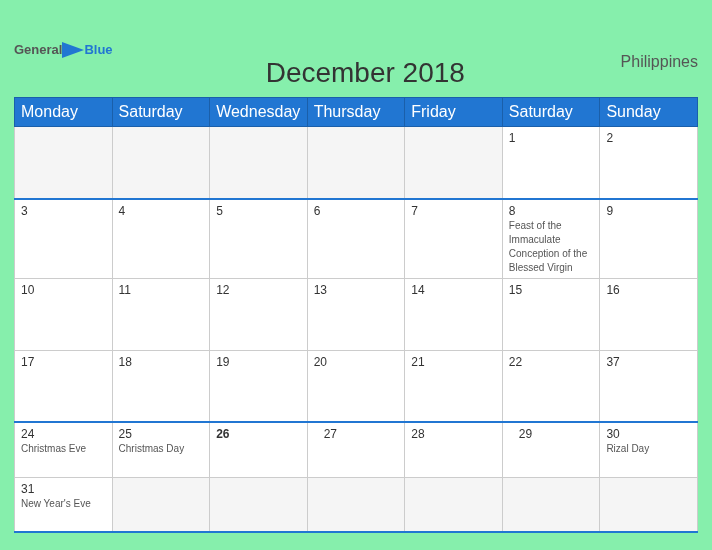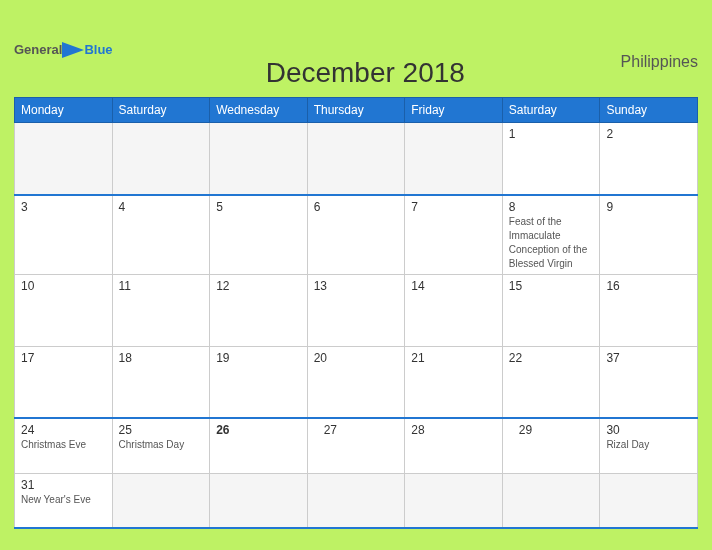--- a/index.html
+++ b/index.html
@@ -6,21 +6,21 @@
     body {
       font-family: Arial, sans-serif;
       background: #fff;
       width: 712px;
       height: 550px;
       overflow: hidden;
     }
     .calendar-container {
       width: 712px;
       height: 550px;
-      background: #bef264;
+      background: #86efac;
       padding: 10px 14px;
     }
     .header-row {
       display: flex;
       align-items: center;
       justify-content: space-between;
       margin-bottom: 8px;
     }
     .logo {
       display: flex;
@@ -51,21 +51,21 @@
       margin-top: 24px;
     }
     .calendar-grid {
       width: 100%;
       border-collapse: collapse;
       border: 1px solid #ccc;
     }
     .calendar-grid th {
       background: #2176d2;
       color: #fff;
-      font-size: 12px;
+      font-size: 16px;
       font-weight: normal;
       padding: 5px 6px;
       text-align: left;
       border: 1px solid #1a5faa;
       margin-top: 40px;
     }
     .calendar-grid td {
       width: calc(100% / 7);
       vertical-align: top;
       border: 1px solid #ccc;

